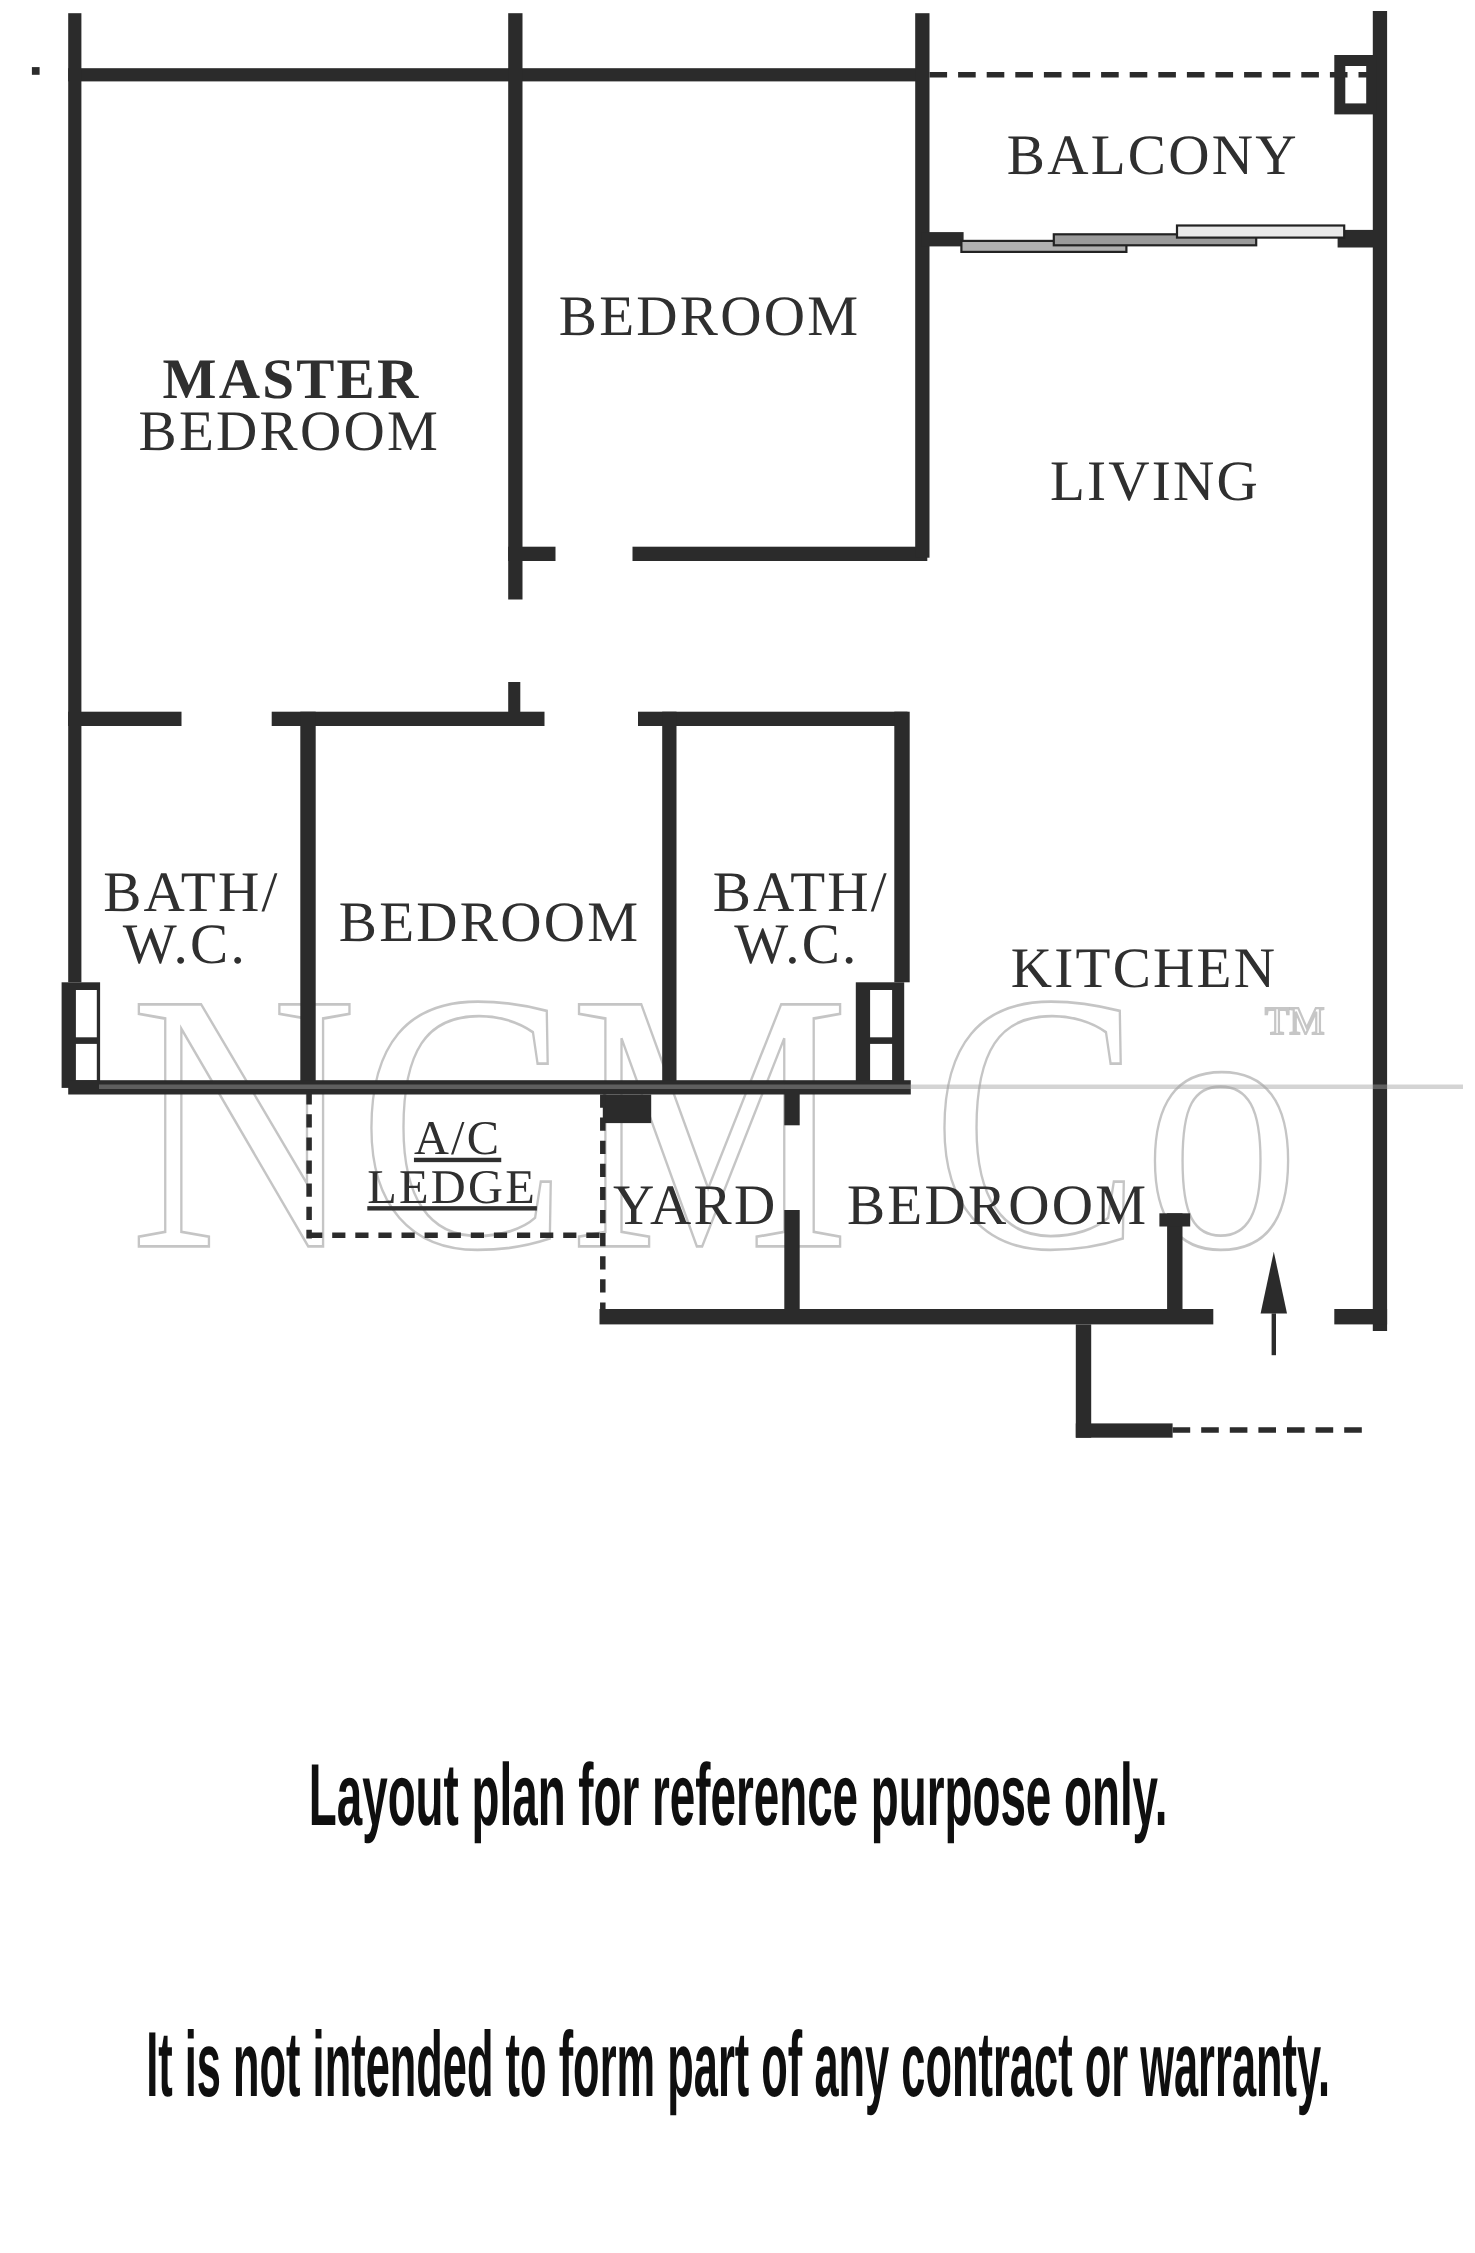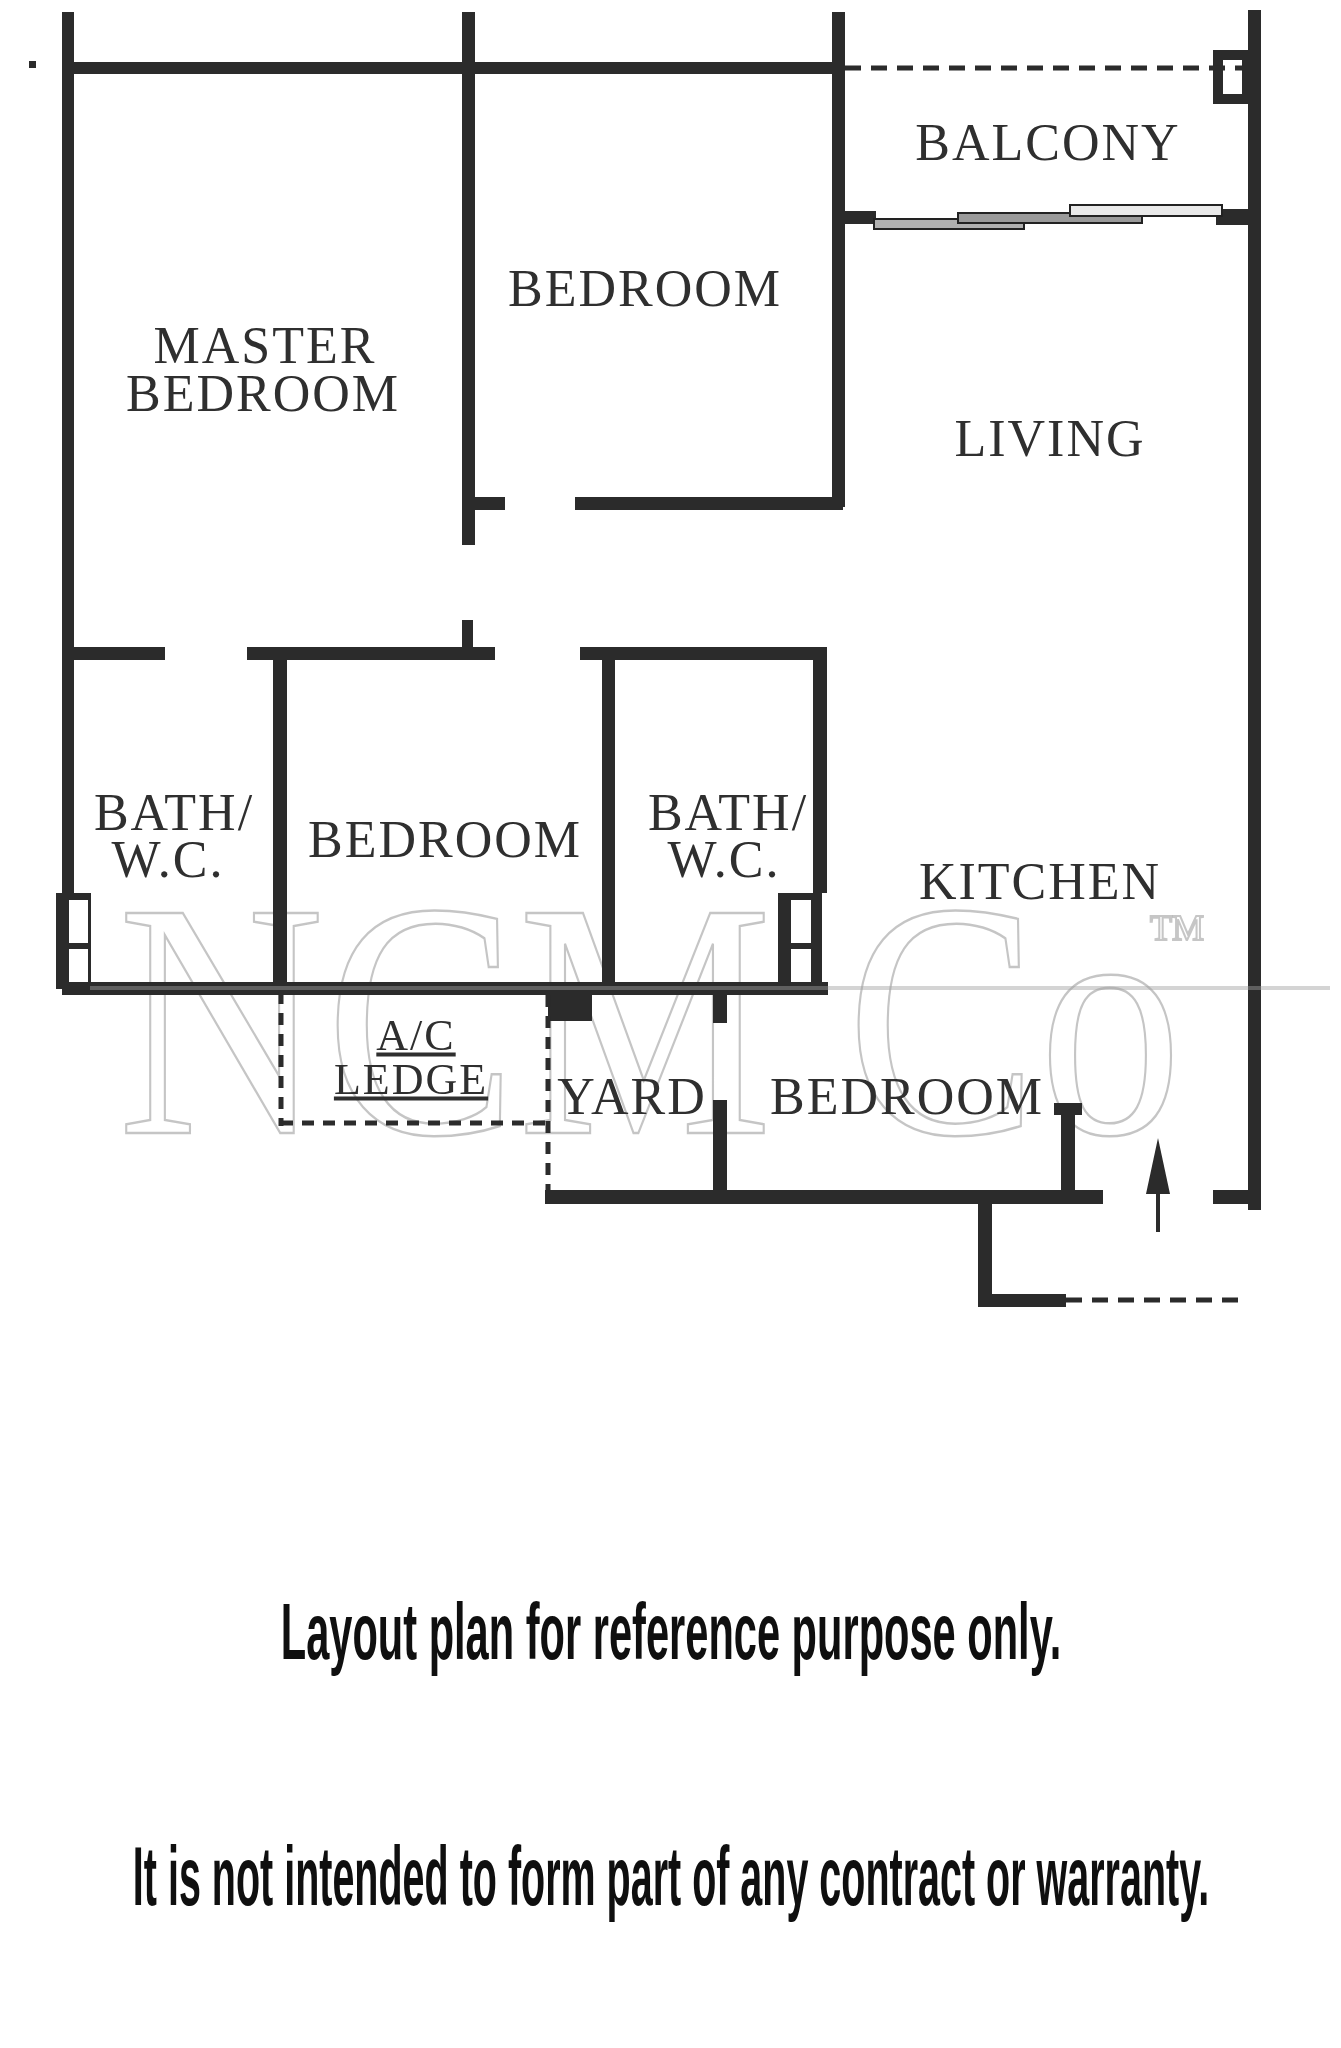--- a/index.html
+++ b/index.html
@@ -140,21 +140,21 @@
       <rect x="958" y="213" width="184" height="10" fill="#9a9a9a"></rect>
       <rect x="1070" y="205" width="152" height="11" fill="#e9e9e9"></rect>
     </g>
 
     <g fill="var(--wall,#2b2b2b)" stroke="var(--wall,#2b2b2b)">
       <polygon points="1158,1138 1146,1194 1170,1194" stroke="none"></polygon>
       <line x1="1158" y1="1194" x2="1158" y2="1232" stroke-width="4"></line>
     </g>
   </svg>
 
-  <div class="room-label" style="left:265px;top:345px;">MASTER</div>
+  <div class="room-label" style="left:265px;top:345px;font-weight:bold;">MASTER</div>
   <div class="room-label" style="left:263px;top:393px;">BEDROOM</div>
 
   <div class="room-label" style="left:645px;top:288px;">BEDROOM</div>
 
   <div class="room-label" style="left:1048px;top:142px;">BALCONY</div>
 
   <div class="room-label" style="left:1050px;top:438px;">LIVING</div>
 
   <div class="room-label" style="left:174px;top:812px;">BATH/</div>
   <div class="room-label" style="left:168px;top:859px;">W.C.</div>

